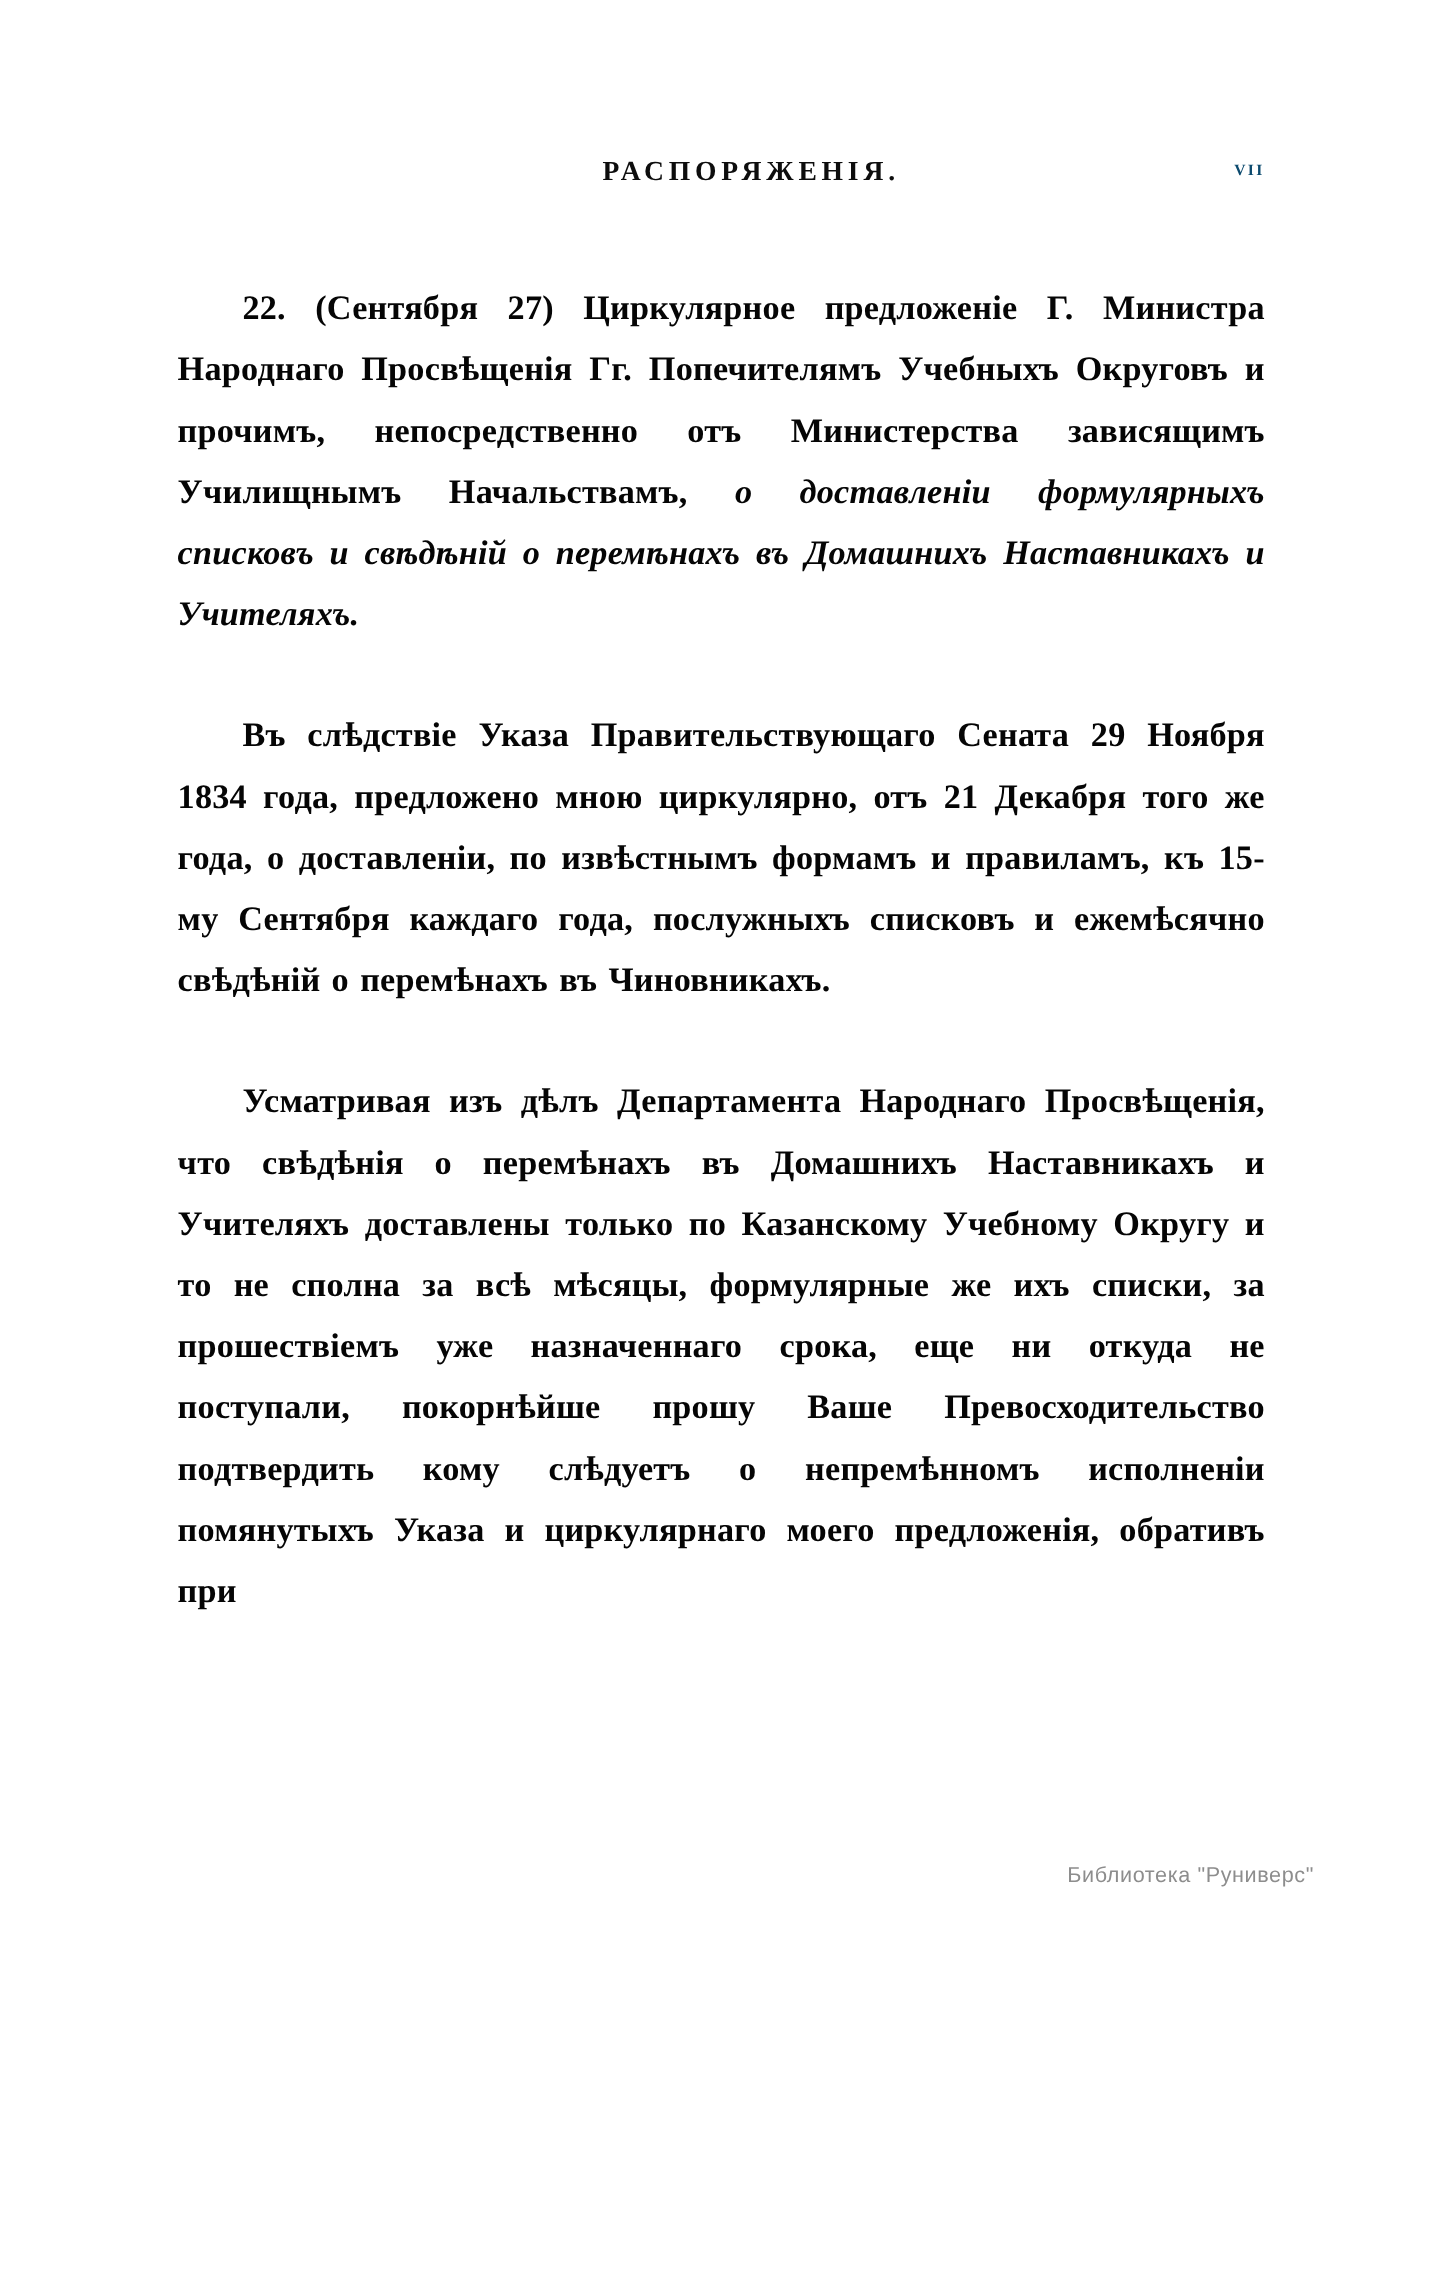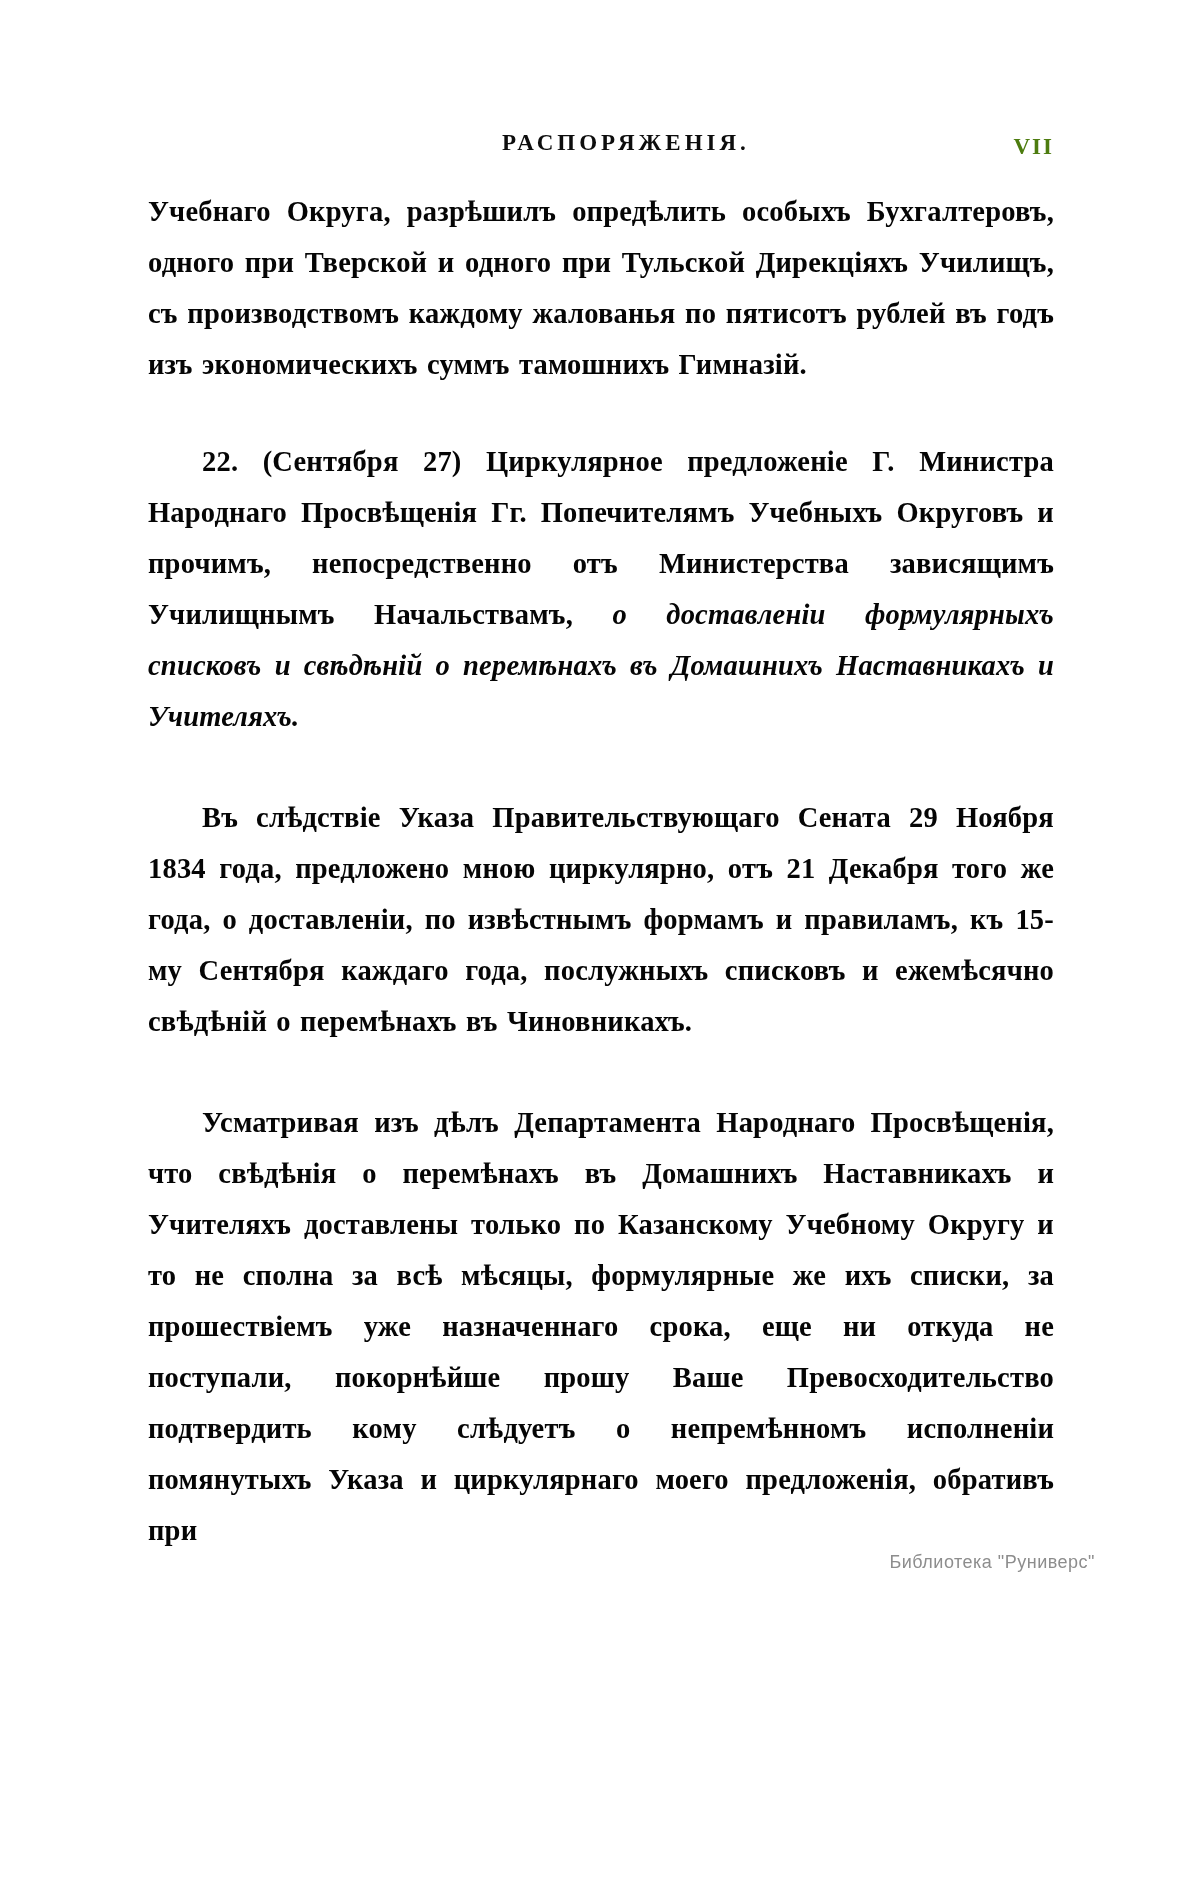--- a/index.html
+++ b/index.html
@@ -42,24 +42,24 @@
     font-size: 23px;
     letter-spacing: 4px;
     font-weight: 700;
     color: #0d0d0d;
     padding-left: 50px;
   }
   .folio {
     position: absolute;
     right: 0;
     top: 4px;
-    font-size: 23px;
+    font-size: 13px;
     letter-spacing: 2px;
     font-weight: 700;
-    color: #4d7c0f;
+    color: #0c4a6e;
   }
   p.para {
     margin: 0;
     font-size: 28.5px;
     line-height: 51px;
     text-align: justify;
     color: #050505;
     font-weight: 600;
     letter-spacing: 0.2px;
     word-spacing: 2px;
@@ -87,21 +87,20 @@
 <body>
 
 <div class="page">
   <div class="content">
 
     <div class="header-row">
       <div class="running-head">РАСПОРЯЖЕНІЯ.</div>
       <div class="folio">VII</div>
     </div>
 
-    <p class="para">Учебнаго Округа, разрѣшилъ опредѣлить особыхъ Бухгалтеровъ, одного при Тверской и одного при Тульской Дирекціяхъ Училищъ, съ производствомъ каждому жалованья по пятисотъ рублей въ годъ изъ экономическихъ суммъ тамошнихъ Гимназій.</p>
 
     <div class="gap-md"></div>
 
     <p class="para indent"><span>22. (Сентября 27) Циркулярное предложеніе Г. Министра Народнаго Просвѣщенія Гг. Попечителямъ Учебныхъ Округовъ и прочимъ, непосредственно отъ Министерства зависящимъ Училищнымъ Начальствамъ, </span><span class="ital">о доставленіи формулярныхъ списковъ и свѣдѣній о перемѣнахъ въ Домашнихъ Наставникахъ и Учителяхъ.</span></p>
 
     <div class="gap-lg"></div>
 
     <p class="para indent">Въ слѣдствіе Указа Правительствующаго Сената 29 Ноября 1834 года, предложено мною циркулярно, отъ 21 Декабря того же года, о доставленіи, по извѣстнымъ формамъ и правиламъ, къ 15-му Сентября каждаго года, послужныхъ списковъ и ежемѣсячно свѣдѣній о перемѣнахъ въ Чиновникахъ.</p>
 
     <div class="gap-lg"></div>

